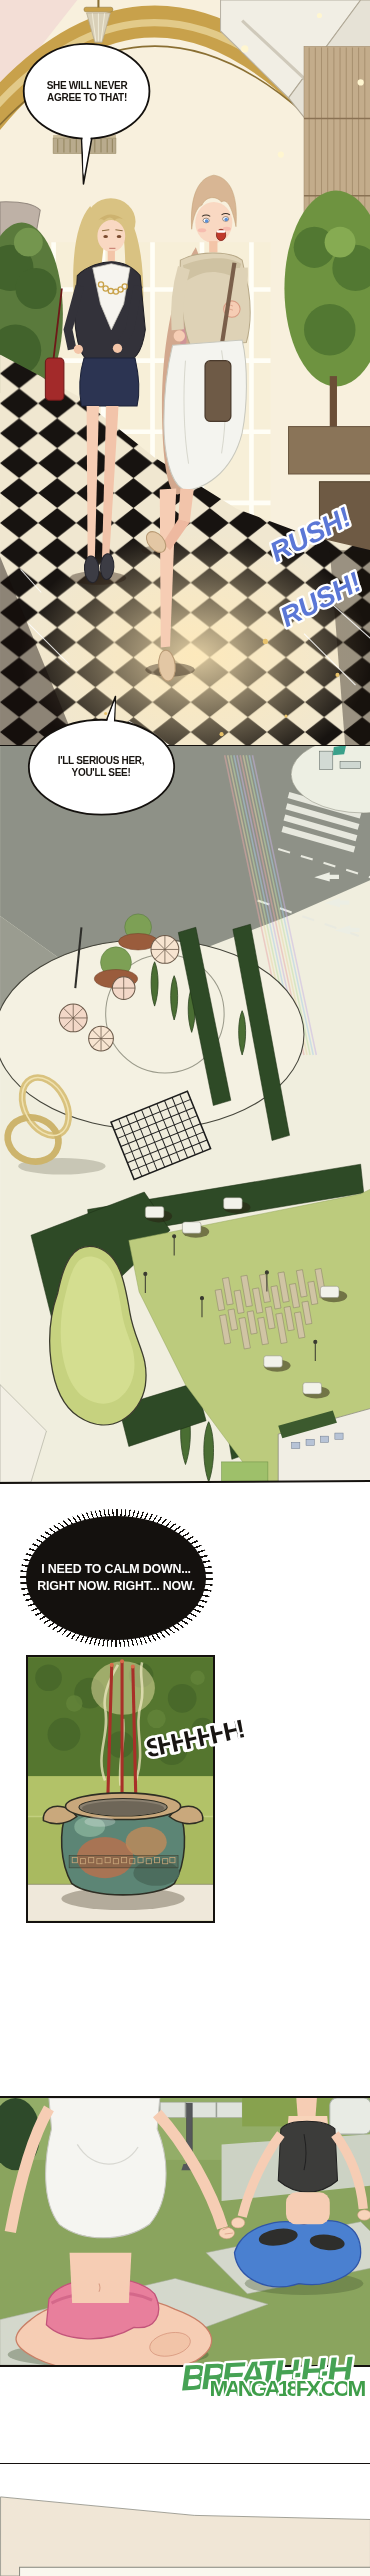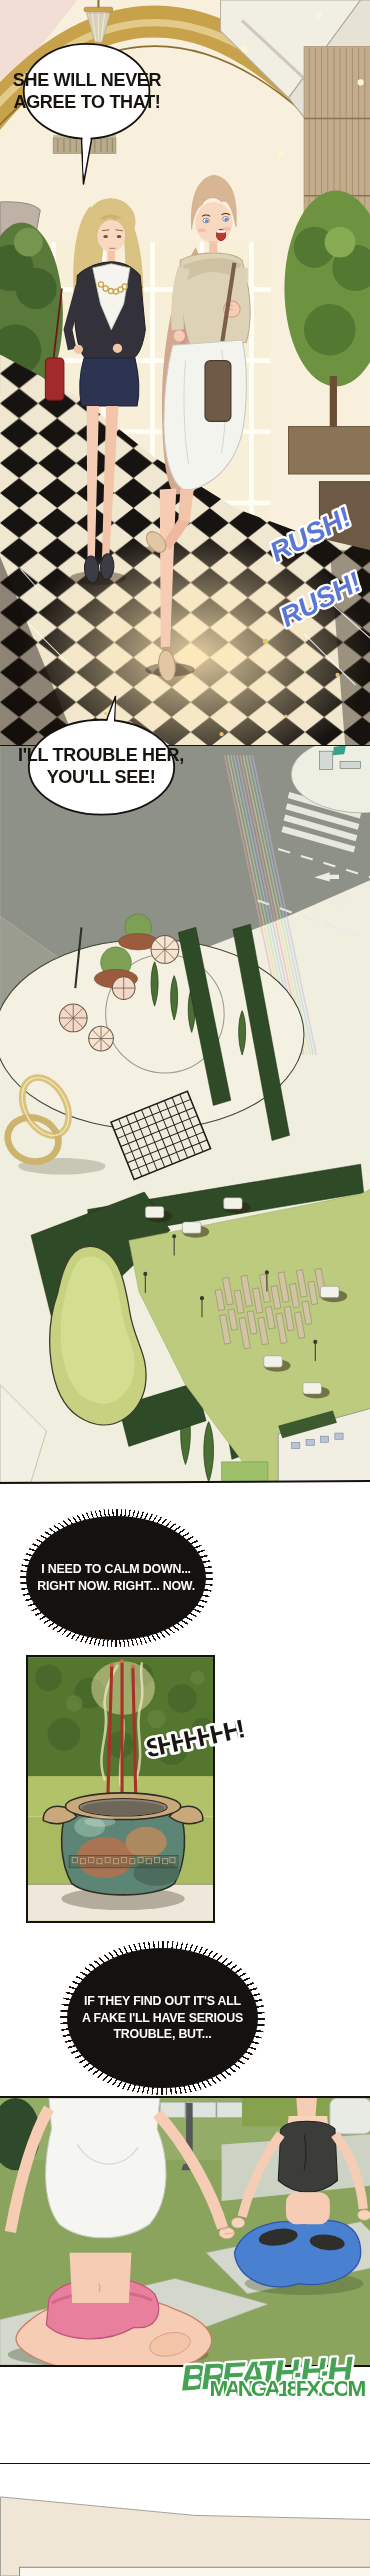--- a/index.html
+++ b/index.html
@@ -2,21 +2,21 @@
 <html style="font-size:8.2px"><head>
 <meta charset="utf-8">
 <style>
   html,body{margin:0;padding:0;background:#fff;}
   .page{position:relative;width:371px;height:2576px;margin:0 auto;overflow:hidden;
         font-family:"Liberation Sans",sans-serif;background:#fff;}
   .abs{position:absolute;}
   svg{display:block;}
   
   .dialogue{position:absolute;transform:translate(-50%,-50%);text-align:center;
-    font-weight:bold;font-size:18px;line-height:1.22;color:#181410;
+    font-weight:bold;font-size:10px;line-height:1.22;color:#181410;
     white-space:pre-line;letter-spacing:-0.3px;}
   
   .spikes{position:absolute;border-radius:50%;
     background:repeating-conic-gradient(#14110e 0deg 1deg, transparent 1deg 3.6deg);}
   .thought-body{position:absolute;inset:6.7px;border-radius:50%;background:#14110e;
     display:flex;align-items:center;justify-content:center;}
   .thought-text{font-weight:bold;font-size:12.4px;line-height:1.34;color:#ffffff;
     text-align:center;white-space:pre-line;letter-spacing:-0.2px;}
   .panel-line{position:absolute;left:0;width:371px;background:#14110e;}
   .p3-frame{position:absolute;border:2.1px solid #14110e;background:#a9ba60;}
@@ -458,21 +458,21 @@
     <polygon points="160,258 162,340 178,256" fill="#ffffff"></polygon>
   </svg>
   <div class="dialogue" style="left:87px;top:92px">SHE WILL NEVER
 AGREE TO THAT!</div>
 
   <svg class="abs sfx-svg" style="left:0;top:685px" width="371" height="155" viewBox="0 1330 720 300">
     <polygon points="206,1400 224,1352 222,1404" fill="#ffffff" stroke="#14110e" stroke-width="3" stroke-linejoin="round"></polygon>
     <ellipse cx="197" cy="1489" rx="141" ry="92" fill="#ffffff" stroke="#14110e" stroke-width="3.5"></ellipse>
     <polygon points="208,1400 223,1360 221,1402" fill="#ffffff"></polygon>
   </svg>
-  <div class="dialogue" style="left:101px;top:767px">I'LL TROUBLE HER,
+  <div class="dialogue" style="left:101px;top:767px">I'LL SERIOUS HER,
 YOU'LL SEE!</div>
 
   <div class="spikes" style="left:19.6px;top:1509px;width:193px;height:138px">
     <div class="thought-body">
       <div class="thought-text">I NEED TO CALM DOWN...
 RIGHT NOW. RIGHT... NOW.</div>
     </div>
   </div>
 
   <div class="p3-frame" style="left:26px;top:1655px;width:185px;height:264px">
@@ -541,27 +541,20 @@
         <ellipse cx="185" cy="292" rx="86" ry="17" fill="#8a8070" stroke="#2e2e24" stroke-width="2"></ellipse>
         <ellipse cx="185" cy="294" rx="80" ry="14" fill="#6e6658"></ellipse>
         <ellipse cx="140" cy="320" rx="30" ry="10" fill="#ffffff" opacity="0.25"></ellipse>
       </g>
     </svg>
   </div>
   <svg class="abs sfx-svg" style="left:0;top:1674px" width="371" height="129" viewBox="0 3250 720 250">
     <text transform="translate(287,3412) rotate(-12)" font-family="Liberation Sans, sans-serif" font-weight="bold" font-size="50" textLength="196" paint-order="stroke" stroke="#ffffff" stroke-width="10" stroke-linejoin="round" fill="#181512">SHHHHHH!</text>
   </svg>
 
-  <div class="spikes" style="left:60px;top:1941px;width:205px;height:154px">
-    <div class="thought-body">
-      <div class="thought-text">IF THEY FIND OUT IT'S ALL
-A FAKE I'LL HAVE SERIOUS
-TROUBLE, BUT...</div>
-    </div>
-  </div>
 
   <div class="panel-line" style="top:2096px;height:1.5px"></div>
   <svg class="abs" style="left:0;top:2098px" width="371" height="267" viewBox="0 0 720 518">
     <rect width="720" height="518" fill="#8aa45e"></rect>
     <rect width="720" height="120" fill="#93ad68"></rect>
     <g>
       <rect x="280" y="8" width="190" height="30" fill="#dfe3dd" stroke="#9aa096"></rect>
       <line x1="310" y1="8" x2="310" y2="38" stroke="#9aa096" stroke-width="3"></line>
       <line x1="360" y1="8" x2="360" y2="38" stroke="#9aa096" stroke-width="3"></line>
       <line x1="420" y1="8" x2="420" y2="38" stroke="#9aa096" stroke-width="3"></line>

